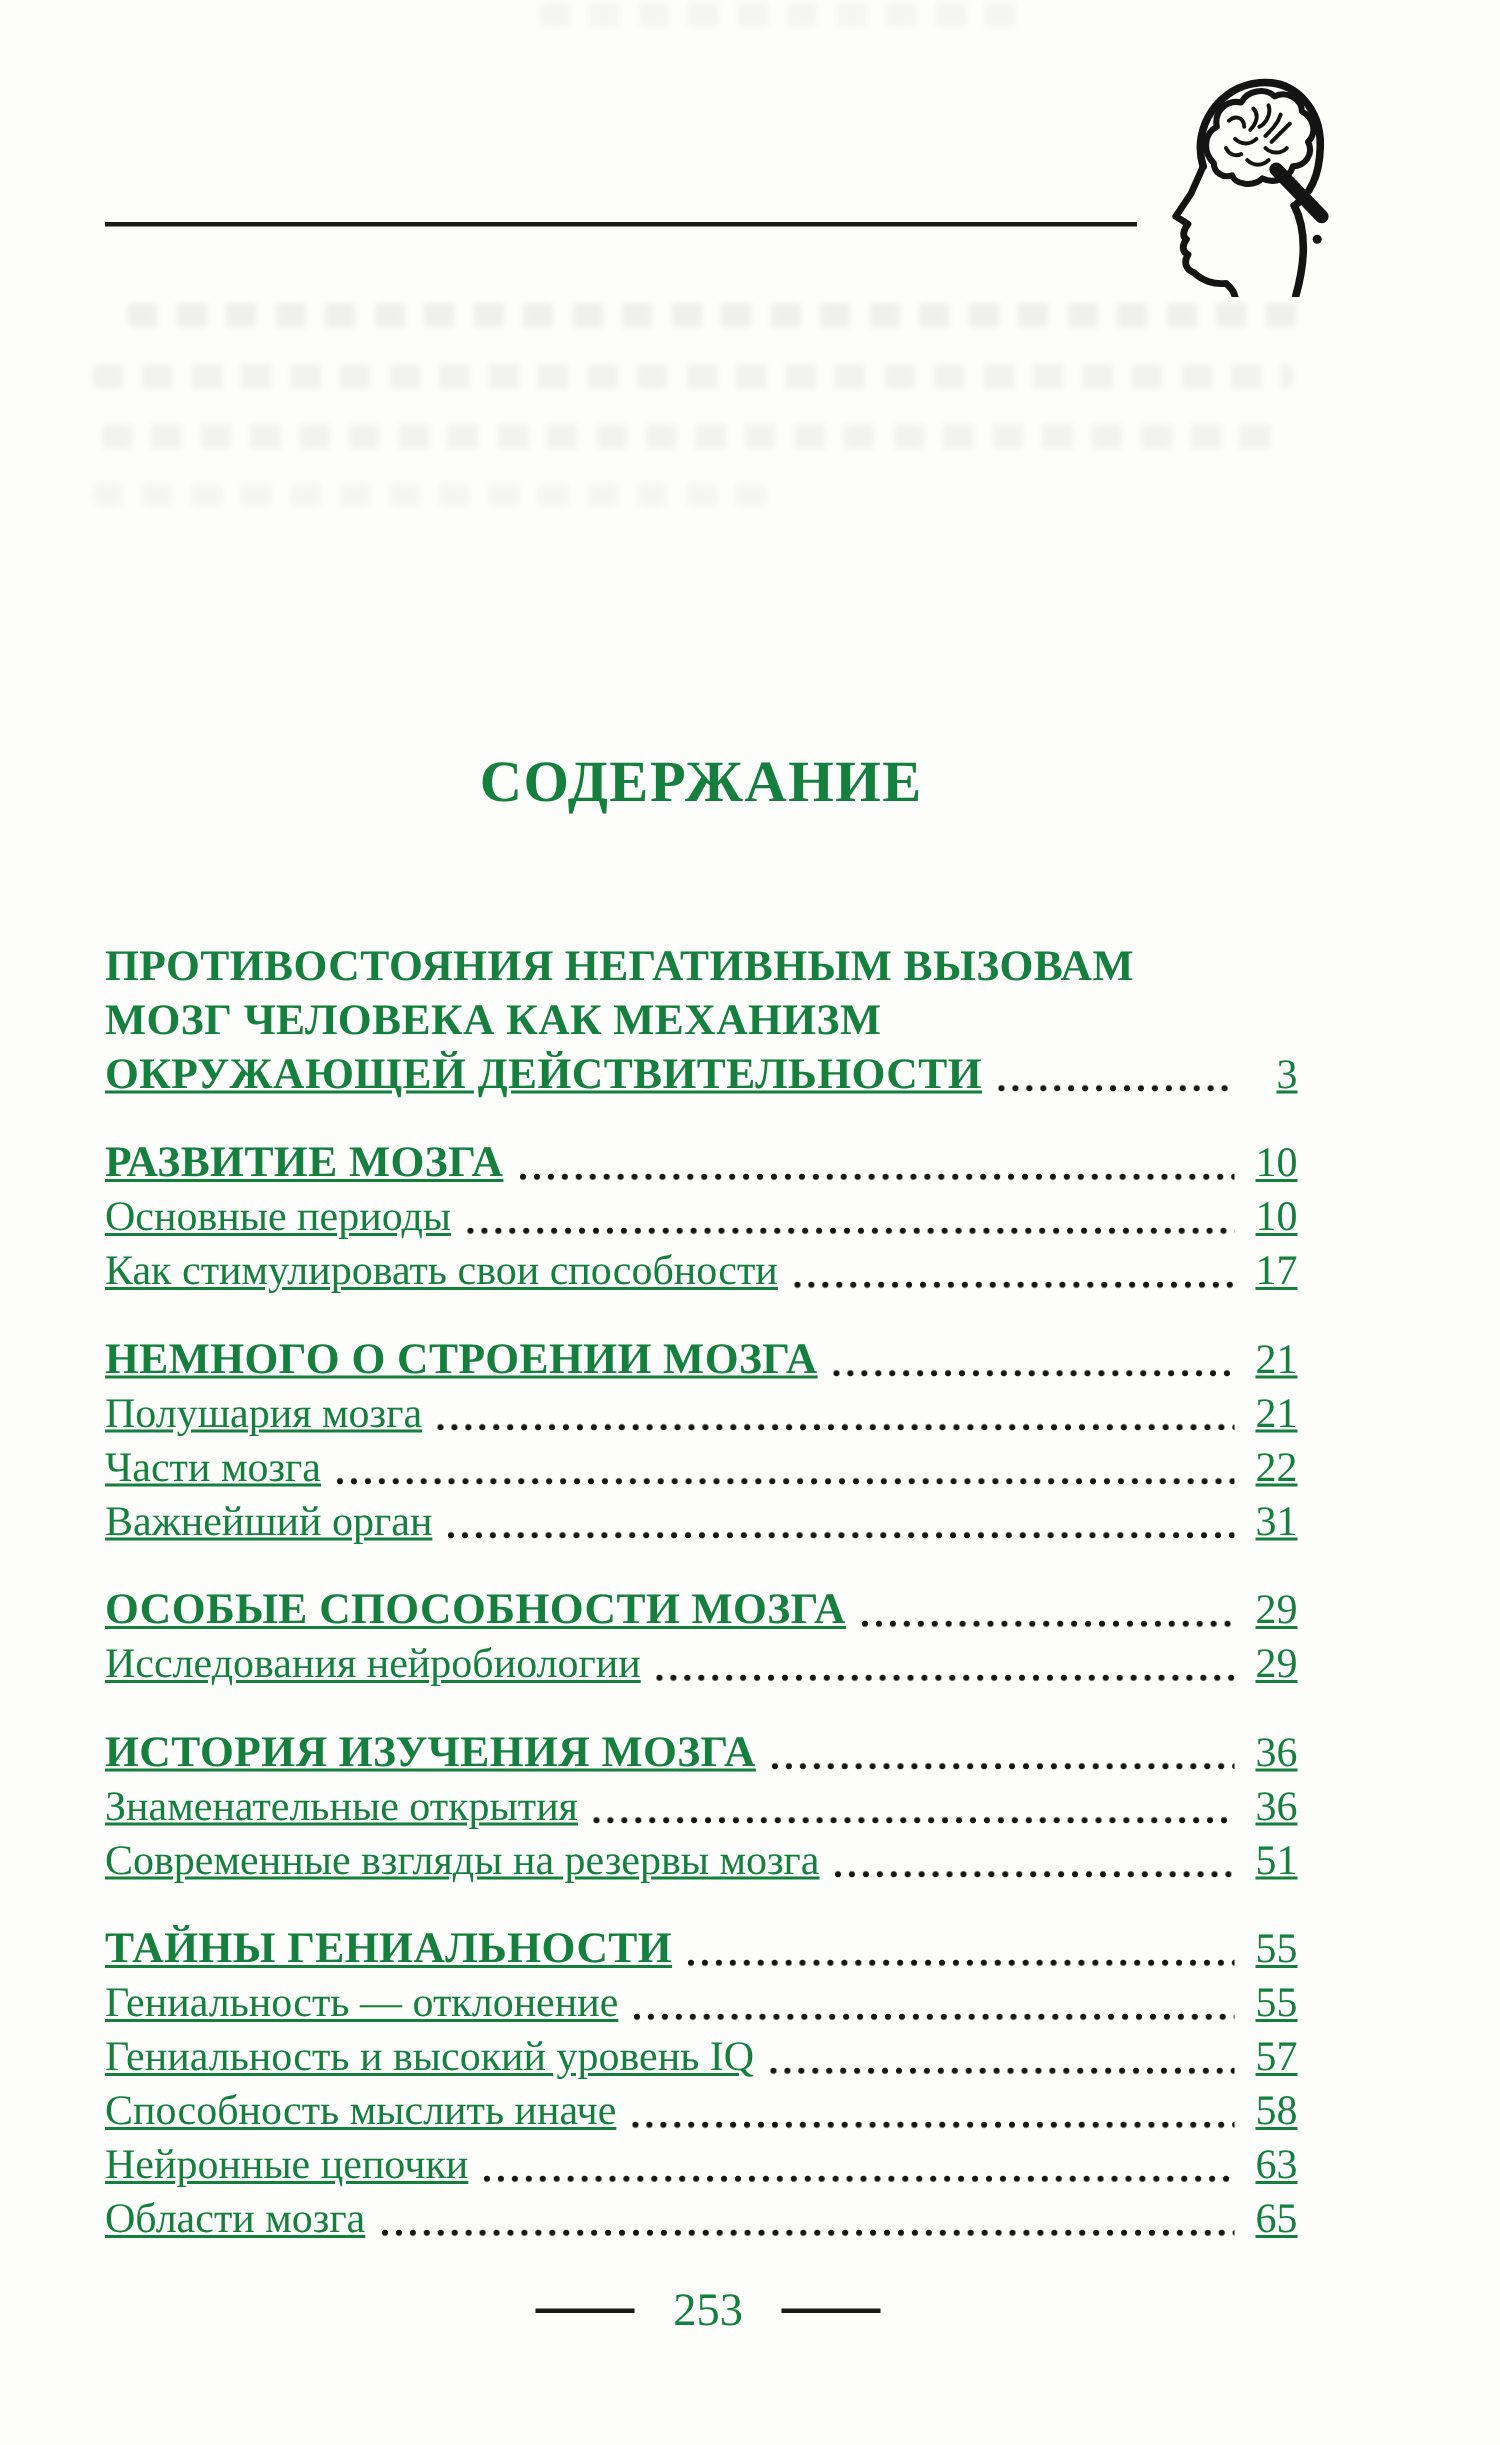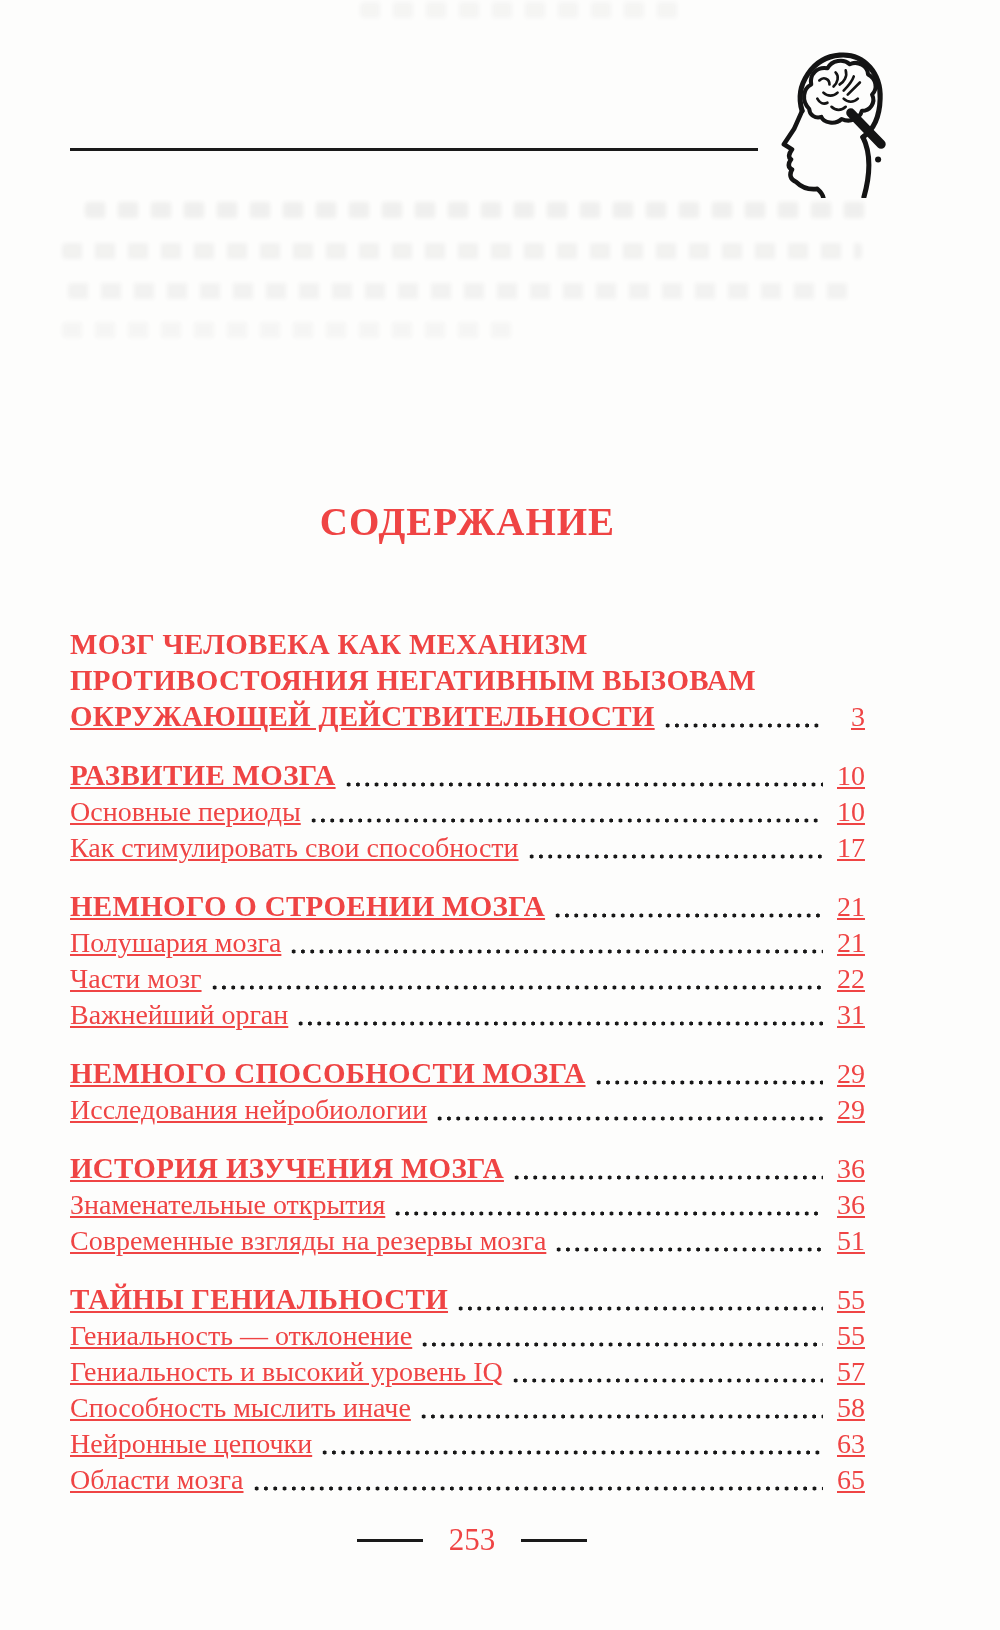--- a/index.html
+++ b/index.html
@@ -1,21 +1,21 @@
 <!DOCTYPE html>
 <html><head>
 <meta charset="utf-8">
 <style>
   html,body { margin:0; padding:0; background:#ffffff; }
   .page {
     position:relative;
     width:1000px; height:1630px;
     background:#fdfdfc;
     font-family:"Liberation Serif", serif;
-    color:#ef4444;
+    color:#15803d;
     overflow:hidden;
   }
 
   
   .top-rule {
     position:absolute; left:70px; top:148px;
     width:688px; height:3px; background:#1a1a1a;
   }
 
   
@@ -102,22 +102,22 @@
 
         <path d="M46 34 C50 30 56 32 56 38 M62 26 C66 30 64 36 60 40 M72 24 C74 30 70 36 66 38 M80 30 C78 36 74 40 70 44 M86 36 C82 40 78 44 74 48 M50 46 C54 50 60 50 64 46 M70 52 C74 56 80 56 84 52 M44 52 C46 56 50 58 54 56 M58 60 C62 64 68 64 72 60" stroke-width="2.6"></path>
       </g>
     </svg>
   </div>
 
   <div class="content">
     <h1 class="doc-title">СОДЕРЖАНИЕ</h1>
     <div class="toc" id="toc">
         <div class="entry section">
+          <div class="line-plain">ПРОТИВОСТОЯНИЯ НЕГАТИВНЫМ ВЫЗОВАМ</div>
           <div class="line-plain">МОЗГ ЧЕЛОВЕКА КАК МЕХАНИЗМ</div>
-          <div class="line-plain">ПРОТИВОСТОЯНИЯ НЕГАТИВНЫМ ВЫЗОВАМ</div>
           <div class="line-last">
             <span class="lbl">ОКРУЖАЮЩЕЙ ДЕЙСТВИТЕЛЬНОСТИ</span>
             <span class="leader"></span>
             <span class="pagenum">3</span>
           </div>
         </div>
         <div class="entry section">
           <div class="line-last">
             <span class="lbl">РАЗВИТИЕ МОЗГА</span>
             <span class="leader"></span>
@@ -147,35 +147,35 @@
         </div>
         <div class="entry sub">
           <div class="line-last">
             <span class="lbl">Полушария мозга</span>
             <span class="leader"></span>
             <span class="pagenum">21</span>
           </div>
         </div>
         <div class="entry sub">
           <div class="line-last">
-            <span class="lbl">Части мозг</span>
+            <span class="lbl">Части мозга</span>
             <span class="leader"></span>
             <span class="pagenum">22</span>
           </div>
         </div>
         <div class="entry sub">
           <div class="line-last">
             <span class="lbl">Важнейший орган</span>
             <span class="leader"></span>
             <span class="pagenum">31</span>
           </div>
         </div>
         <div class="entry section">
           <div class="line-last">
-            <span class="lbl">НЕМНОГО СПОСОБНОСТИ МОЗГА</span>
+            <span class="lbl">ОСОБЫЕ СПОСОБНОСТИ МОЗГА</span>
             <span class="leader"></span>
             <span class="pagenum">29</span>
           </div>
         </div>
         <div class="entry sub">
           <div class="line-last">
             <span class="lbl">Исследования нейробиологии</span>
             <span class="leader"></span>
             <span class="pagenum">29</span>
           </div>

